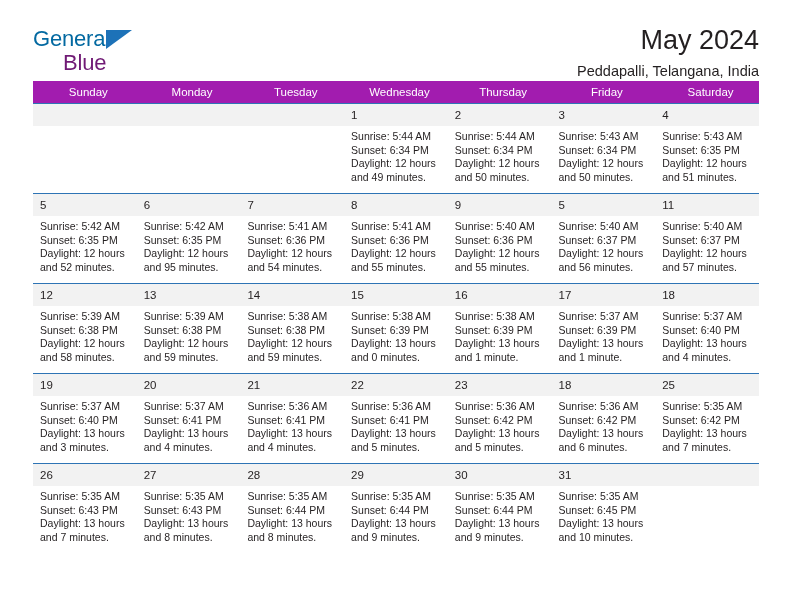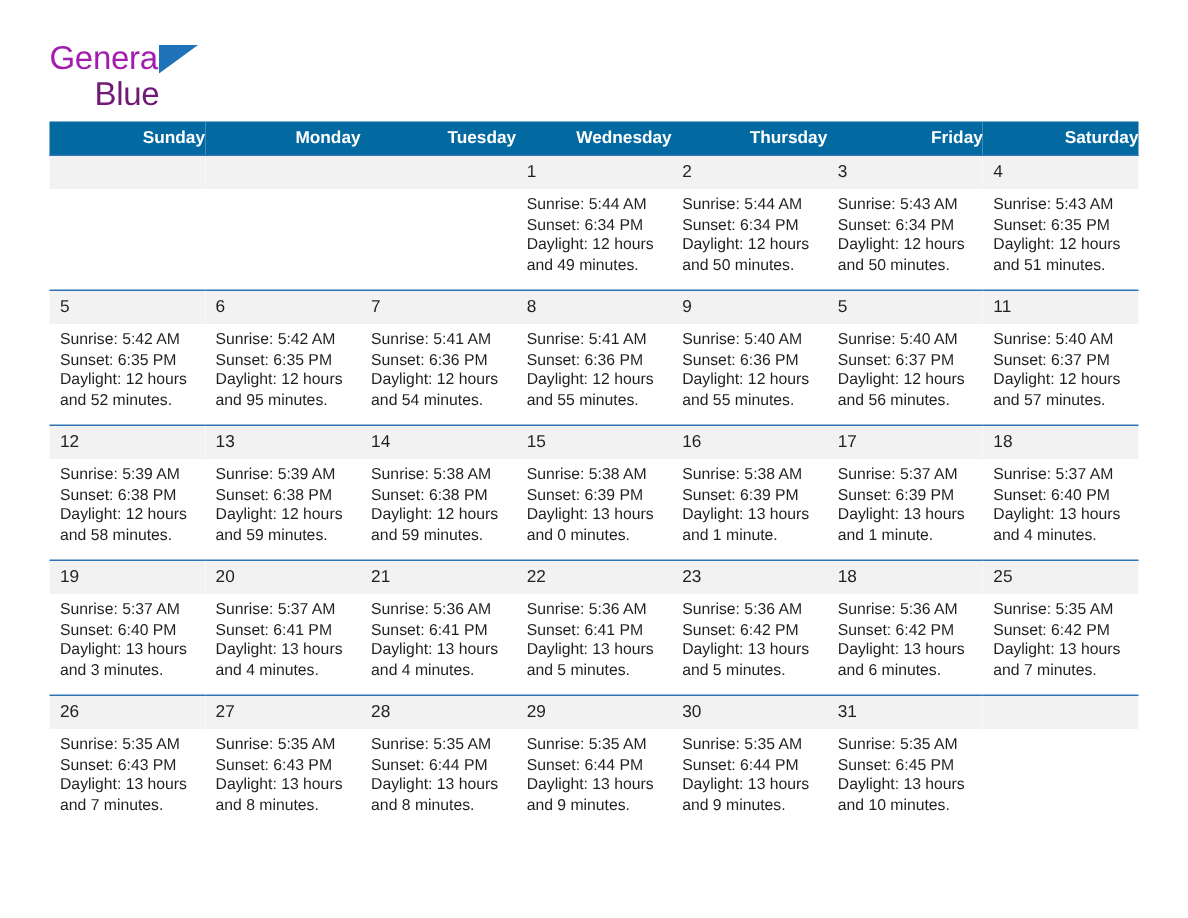--- a/index.html
+++ b/index.html
@@ -34,21 +34,21 @@
     left: 0;
     top: 28px;
     width: 190px;
     height: 46px;
   }
   .logo-top {
     position: relative;
     display: block;
     font-size: 22px;
     line-height: 22px;
-    color: #a21caf;
+    color: #0369a1;
     letter-spacing: -0.2px;
     height: 23px;
   }
   .logo-tri {
     position: absolute;
     left: 73px;
     top: 2px;
     width: 0;
     height: 0;
     border-left: 26px solid #1d72b8;
@@ -81,25 +81,25 @@
   }
 
   
   .cal {
     width: 726px;
     border-collapse: collapse;
     table-layout: fixed;
     margin-top: 9px;
   }
   .cal th {
-    background: #0369a1;
+    background: #a21caf;
     color: #ffffff;
     font-size: 11.5px;
-    font-weight: bold;
-    text-align: right;
+    font-weight: normal;
+    text-align: center;
     padding: 5px 0 5px 7px;
     height: 21px;
     box-sizing: border-box;
     border: none;
   }
   .cal td {
     vertical-align: top;
     padding: 0;
     border-top: 1.5px solid #2e74b5;
     background: #ffffff;
@@ -141,20 +141,24 @@
   <div class="header">
 
     <div class="logo">
       <span class="logo-top">
         <span>General</span>
         <span class="logo-tri"></span>
       </span>
       <span class="logo-bottom">Blue</span>
     </div>
 
+    <div class="title-block">
+      <h1 class="cal-title">May 2024</h1>
+      <h2 class="cal-subtitle">Peddapalli, Telangana, India</h2>
+    </div>
 
   </div>
 
   <table class="cal">
     <thead>
       <tr>
         <th>Sunday</th>
         <th>Monday</th>
         <th>Tuesday</th>
         <th>Wednesday</th>

